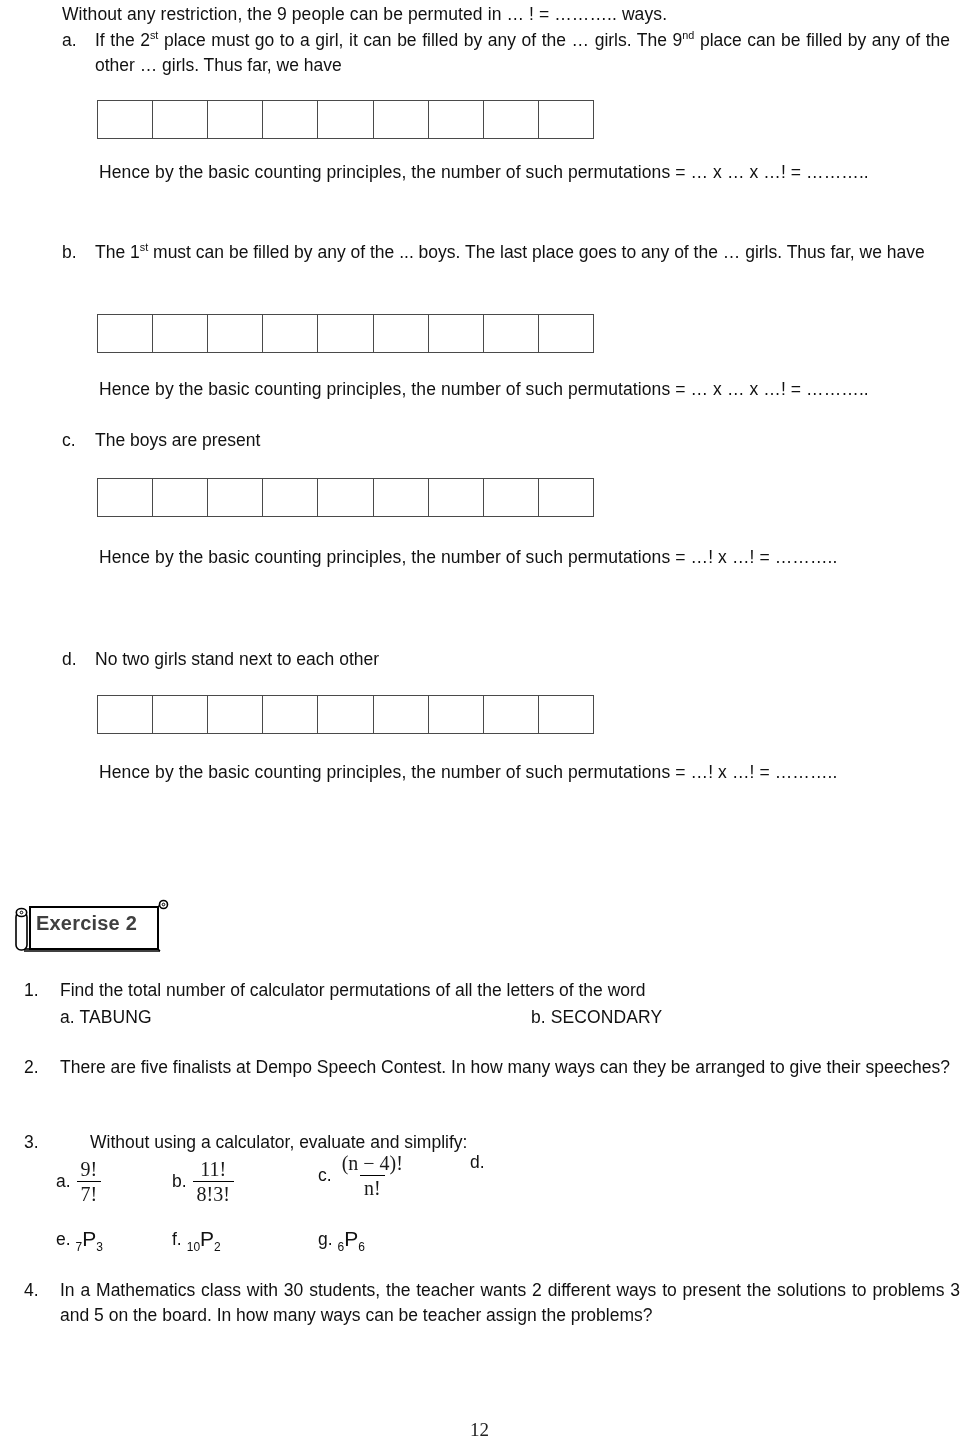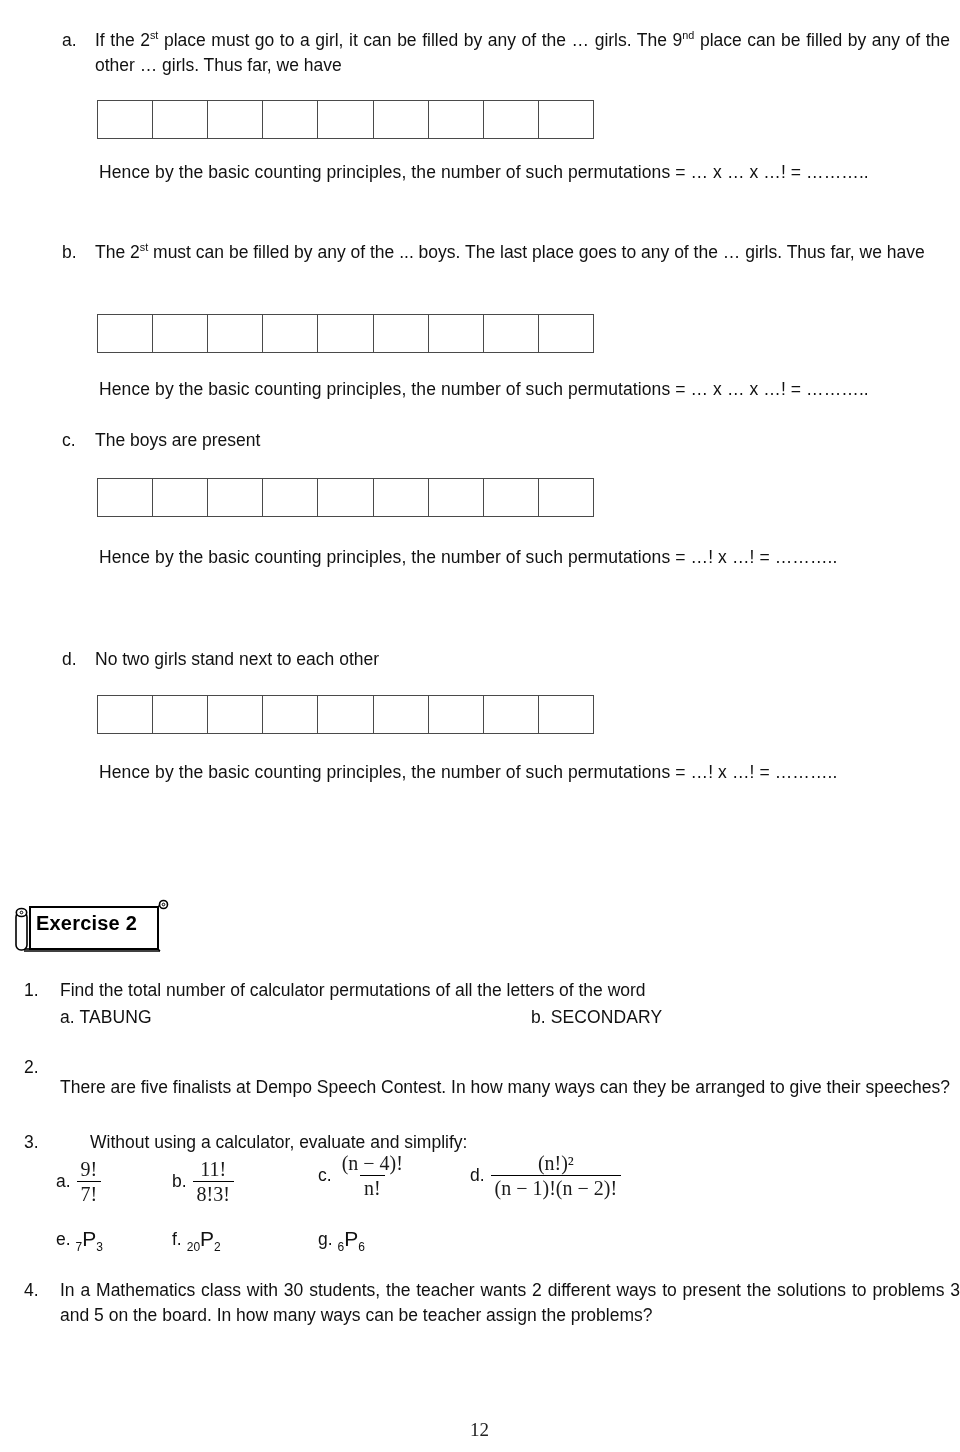--- a/index.html
+++ b/index.html
@@ -77,21 +77,21 @@
     height: 54px;
   }
   .banner svg { display: block; }
   .banner-label {
     position: absolute;
     left: 28px;
     top: 14px;
     width: 130px;
     font-size: 20px;
     font-weight: bold;
-    color: #000000;
+    color: #404040;
     letter-spacing: 0.2px;
   }
   .frac {
     display: inline-flex;
     flex-direction: column;
     align-items: center;
     vertical-align: middle;
     font-family: "Liberation Serif", serif;
     font-size: 20px;
     line-height: 1.12;
@@ -131,20 +131,21 @@
     font-family: "Liberation Serif", serif;
     font-size: 19px;
     color: #222222;
   }
 </style>
 </head>
 <body>
 
 <div class="page">
 
+  <div class="ptext" style="left:62px; top:2px; width:880px;">Without any restriction, the 9 people can be permuted in … ! = ……….. ways.</div>
 
   <div class="row" style="left:62px; top:28px; width:890px;">
     <span class="marker" style="width:33px;">a.</span>
     <span class="rowbody just" style="width:855px;">
       <span>If the 2</span><sup class="sm">st</sup><span> place must go to a girl, it can be filled by any of the … girls. The 9</span><sup class="sm">nd</sup><span> place can be filled by any of the other … girls. Thus far, we have</span>
     </span>
   </div>
 
   <div class="boxgrid" style="left:97px; top:100px; width:497px; height:39px;">
     <div class="cell"></div>
@@ -156,21 +157,21 @@
     <div class="cell"></div>
     <div class="cell"></div>
     <div class="cell"></div>
   </div>
 
   <div class="ptext" style="left:99px; top:160px; width:848px;">Hence by the basic counting principles, the number of such permutations = … x … x …! = ………..</div>
 
   <div class="row" style="left:62px; top:240px; width:890px;">
     <span class="marker" style="width:33px;">b.</span>
     <span class="rowbody just" style="width:855px;">
-      <span>The 2</span><sup class="sm">st</sup><span> must can be filled by any of the ... boys. The last place goes to any of the … girls. Thus far, we have</span>
+      <span>The 1</span><sup class="sm">st</sup><span> must can be filled by any of the ... boys. The last place goes to any of the … girls. Thus far, we have</span>
     </span>
   </div>
 
   <div class="boxgrid" style="left:97px; top:314px; width:497px; height:39px;">
     <div class="cell"></div>
     <div class="cell"></div>
     <div class="cell"></div>
     <div class="cell"></div>
     <div class="cell"></div>
     <div class="cell"></div>
@@ -242,21 +243,21 @@
 
   <div class="row" style="left:24px; top:978px; width:920px;">
     <span class="marker" style="width:36px;">1.</span>
     <span class="rowbody" style="width:880px;">Find the total number of calculator permutations of all the letters of the word</span>
   </div>
   <div class="ptext" style="left:60px; top:1005px;">a. TABUNG</div>
   <div class="ptext" style="left:531px; top:1005px;">b. SECONDARY</div>
 
   <div class="row" style="left:24px; top:1055px; width:936px;">
     <span class="marker" style="width:36px;">2.</span>
-    <span class="rowbody just" style="width:896px;margin-top:20px;">There are five finalists at Dempo Speech Contest. In how many ways can they be arranged to give their speeches?</span>
+    <span class="rowbody just" style="width:896px;">There are five finalists at Dempo Speech Contest. In how many ways can they be arranged to give their speeches?</span>
   </div>
 
   <div class="row" style="left:24px; top:1130px; width:920px;">
     <span class="marker" style="width:36px;">3.</span>
     <span class="rowbody" style="width:880px;margin-left:30px;">Without using a calculator, evaluate and simplify:</span>
   </div>
 
   <div class="mrow" style="left:56px; top:1158px;">
     <span class="fraclabel" style="margin-right:6px;">a.</span>
     <span class="frac">
@@ -276,37 +277,33 @@
   <div class="mrow" style="left:318px; top:1152px;">
     <span class="fraclabel" style="margin-right:6px;">c.</span>
     <span class="frac">
       <span class="num">(n − 4)!</span>
       <span class="den">n!</span>
     </span>
   </div>
 
   <div class="mrow" style="left:470px; top:1152px;">
     <span class="fraclabel" style="margin-right:6px;">d.</span>
-    <span class="frac">
-      <span class="num">(n!)²</span>
-      <span class="den">(n − 1)!(n − 2)!</span>
-    </span>
   </div>
 
   <div class="mrow" style="left:56px; top:1227px;">
     <span class="fraclabel" style="margin-right:5px;">e.</span>
     <span class="psym">
       <span class="sb">7</span><span class="big">P</span><span class="sb">3</span>
     </span>
   </div>
 
   <div class="mrow" style="left:172px; top:1227px;">
     <span class="fraclabel" style="margin-right:5px;">f.</span>
     <span class="psym">
-      <span class="sb">20</span><span class="big">P</span><span class="sb">2</span>
+      <span class="sb">10</span><span class="big">P</span><span class="sb">2</span>
     </span>
   </div>
 
   <div class="mrow" style="left:318px; top:1227px;">
     <span class="fraclabel" style="margin-right:5px;">g.</span>
     <span class="psym">
       <span class="sb">6</span><span class="big">P</span><span class="sb">6</span>
     </span>
   </div>
 

